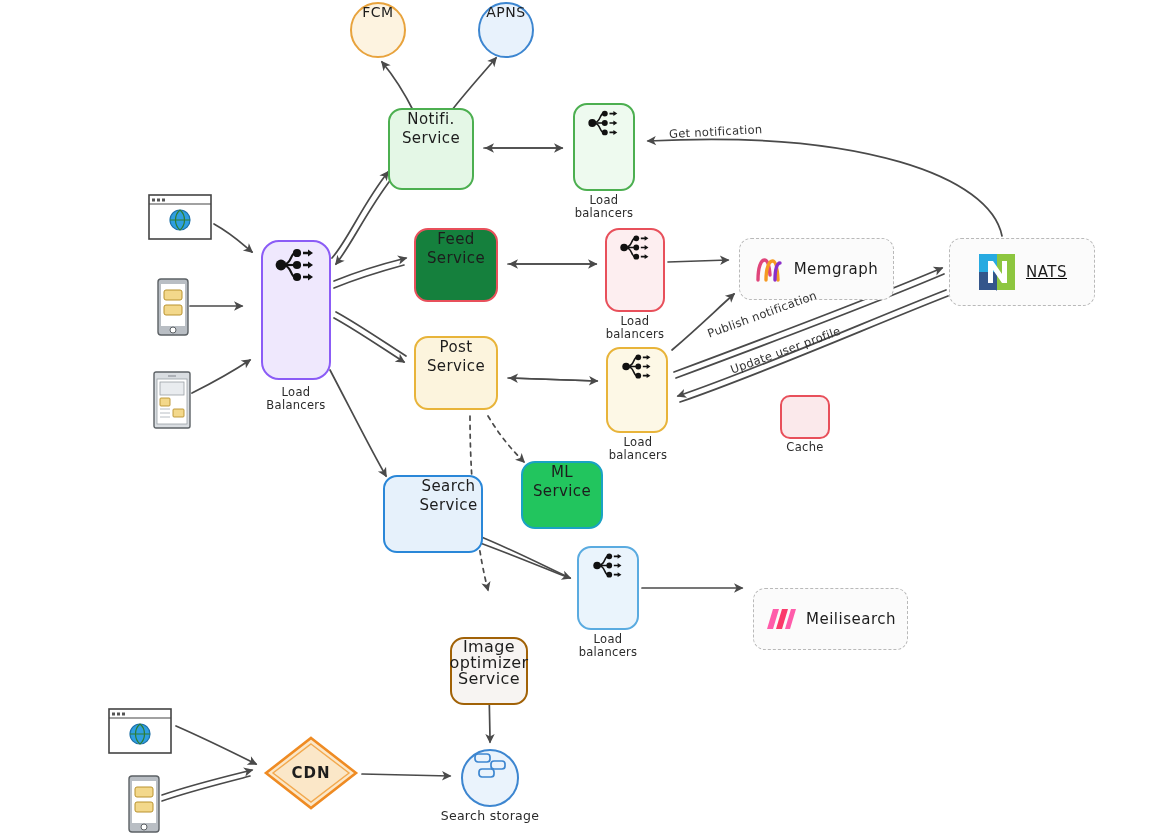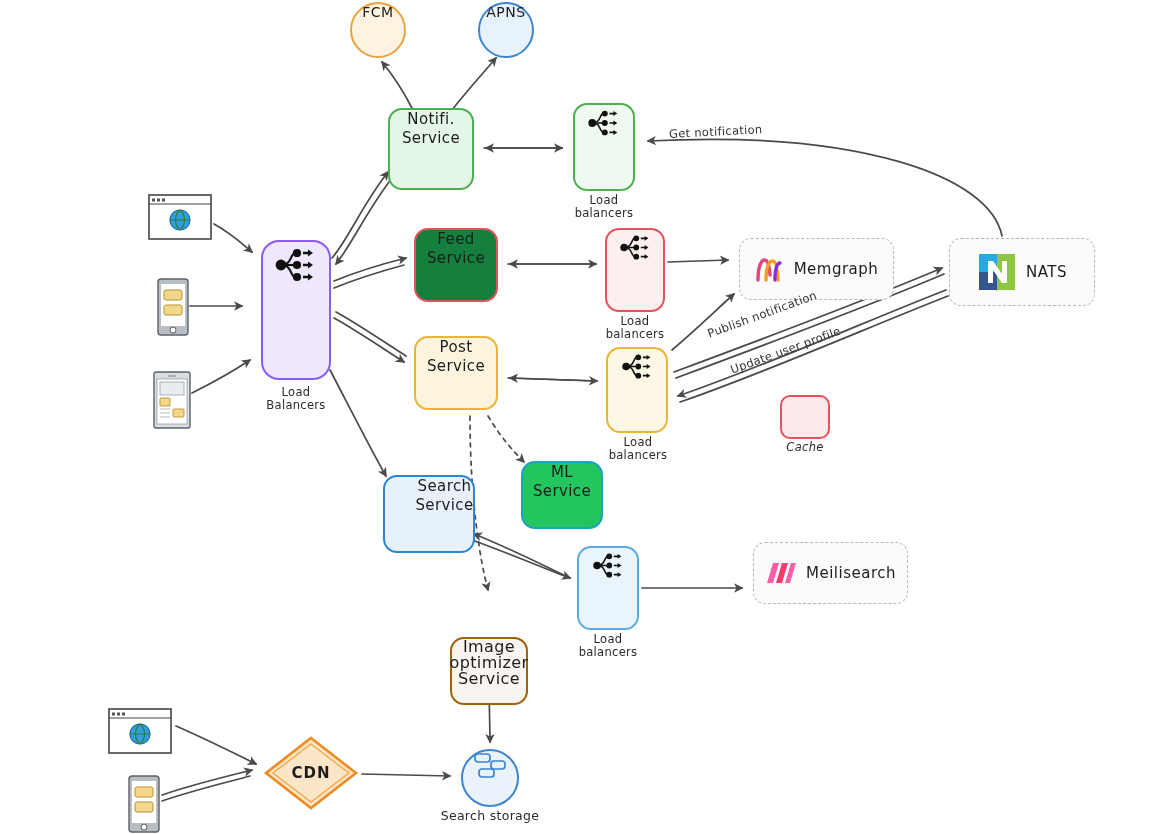--- a/index.html
+++ b/index.html
@@ -204,36 +204,36 @@
 
   <div class="node dashbox" style="left:739px;top:238px;width:155px;height:62px;">
     <svg width="30" height="28" viewBox="0 0 30 28">
       <path d="M3,25 C3,12 6,5 9.5,5 C13,5 14.5,13 15,20" stroke="#e0457b" stroke-width="3.4" fill="none" stroke-linecap="round"></path>
       <path d="M11,25 C11,13 14,6 17.5,6 C21,6 22.5,14 23,25" stroke="#f59a23" stroke-width="3.4" fill="none" stroke-linecap="round"></path>
       <path d="M20,25 C20,14 22,8 25,8" stroke="#8b2fc9" stroke-width="3.4" fill="none" stroke-linecap="round"></path>
     </svg>
     <span class="txt">Memgraph</span>
   </div>
 
-  <div class="node dashbox" style="left:949px;top:238px;width:146px;height:68px;">
+  <div class="node dashbox" style="left:949px;top:238px;width:146px;height:68px;text-decoration:underline;">
     <svg width="40" height="40" viewBox="0 0 40 40">
       <rect x="2" y="2" width="18" height="18" fill="#27aae1"></rect>
       <rect x="20" y="2" width="18" height="18" fill="#8dc63f"></rect>
       <rect x="2" y="20" width="18" height="18" fill="#34568b"></rect>
       <rect x="20" y="20" width="18" height="18" fill="#8dc63f"></rect>
       <path d="M20,32 l0,7 l-7,-7 z" fill="#34568b"></path>
       <path d="M11,9 h5 l9,13 V9 h5 v22 h-5 l-9,-13 v13 h-5 z" fill="#fff"></path>
     </svg>
     <span class="txt">NATS</span>
   </div>
 
   <div class="node" style="left:780px;top:395px;width:50px;height:44px;border:2px solid #e8505b;border-radius:10px;background:#fbe9eb;"></div>
-  <div class="lbl" style="left:755px;top:441px;width:100px;font-style:italic;">Cache</div>
-
-  <div class="node rbox" style="left:383px;top:475px;width:92px;height:78px;border:2.4px solid #2a87d8;background:#e6f1fb;padding-left:31px;">
+  <div class="lbl" style="left:755px;top:441px;width:100px;">Cache</div>
+
+  <div class="node rbox" style="left:383px;top:475px;width:100px;height:78px;border:2.4px solid #2a87d8;background:#e6f1fb;padding-left:31px;">
     <span>Search
 Service</span>
   </div>
 
   <div class="node rbox" style="left:521px;top:461px;width:82px;height:68px;border:2.4px solid #1aa2c4;background:#22c55e;">
     <span>ML
 Service</span>
   </div>
 
   <div class="node" style="left:577px;top:546px;width:62px;height:84px;border:2px solid #5aabe0;border-radius:14px;background:#eaf4fc;">
@@ -249,21 +249,21 @@
         <path d="M30,11 h7 M30,23 h7 M30,35 h7" stroke="#111" stroke-width="2.2"></path>
         <path d="M35,7.8 l5,3.2 -5,3.2 z"></path>
           <path d="M35,19.8 l5,3.2 -5,3.2 z"></path>
           <path d="M35,31.8 l5,3.2 -5,3.2 z"></path>
       </g>
     </svg>
   </div>
   <div class="lbl" style="left:558px;top:633px;width:100px;">Load
 balancers</div>
 
-  <div class="node dashbox" style="left:753px;top:542px;width:155px;height:62px;">
+  <div class="node dashbox" style="left:753px;top:588px;width:155px;height:62px;">
     <svg width="32" height="24" viewBox="0 0 32 24">
       <path d="M8,2 h6 L8,22 H2 z" fill="#ff5caa"></path>
       <path d="M17,2 h6 L17,22 h-6 z" fill="#fb3a6b"></path>
       <path d="M26,2 h5 L25,22 h-5 z" fill="#ff5caa"></path>
     </svg>
     <span class="txt">Meilisearch</span>
   </div>
 
   <div class="node rbox" style="left:450px;top:597px;width:78px;height:68px;border:2px solid #a16207;background:#f7f4f2;font-size:16px;line-height:16px;margin-top:40px;">
     <span>Image

